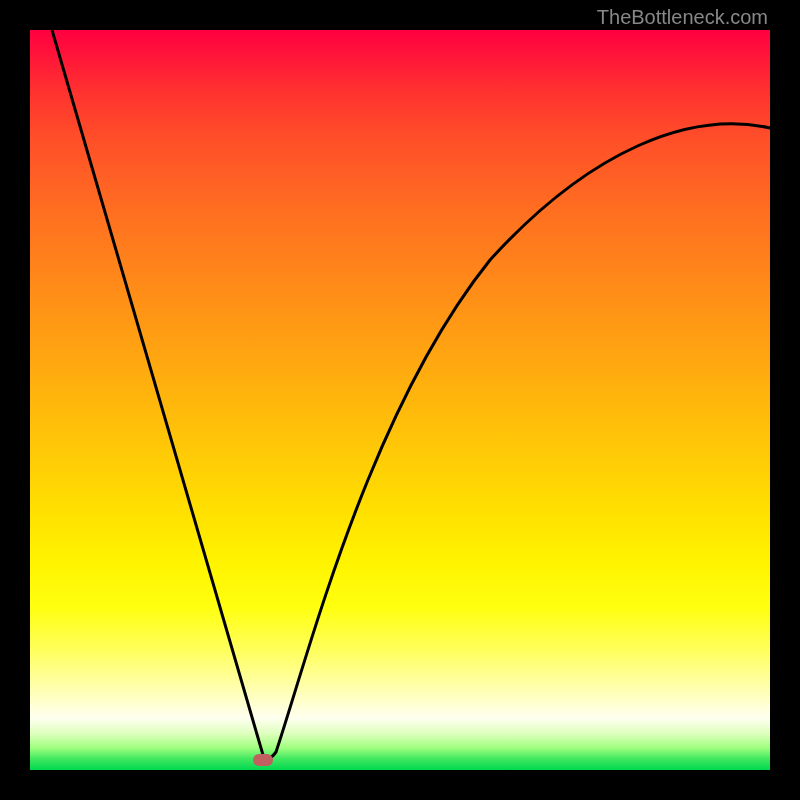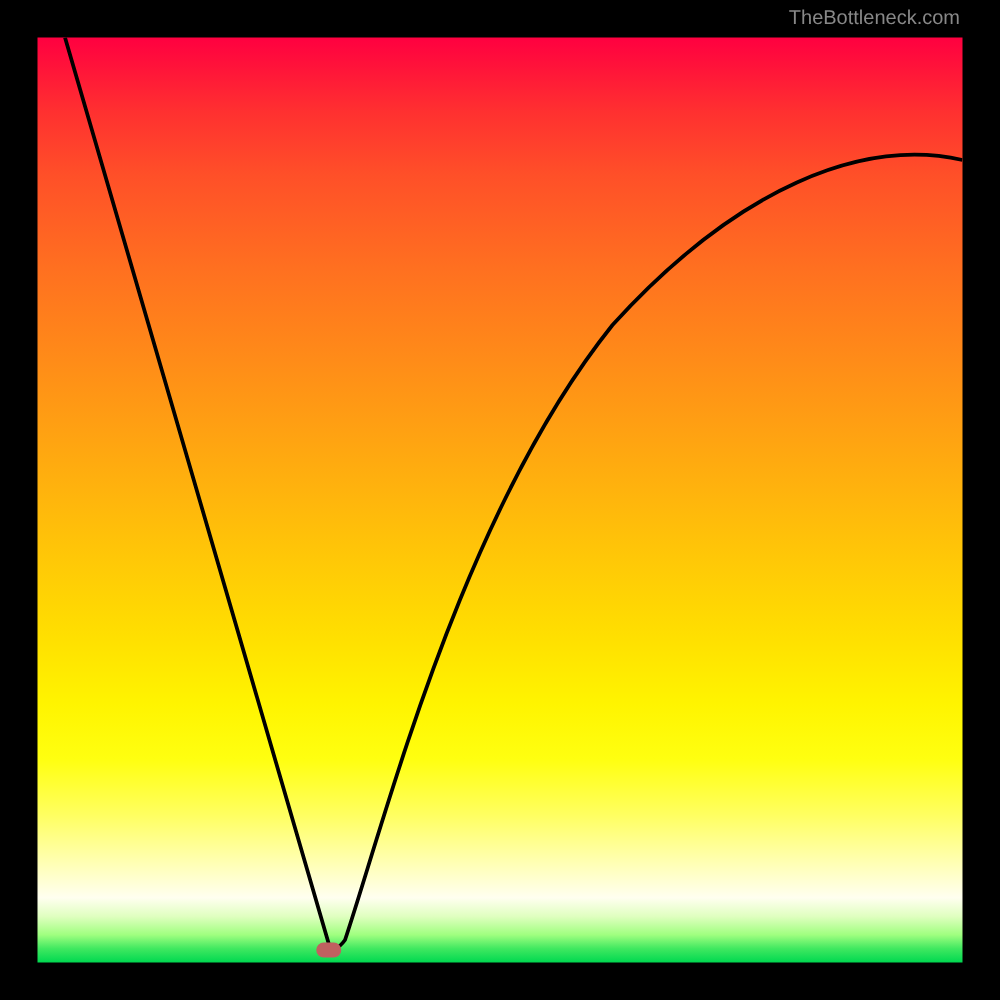--- a/index.html
+++ b/index.html
@@ -44,21 +44,21 @@
       #a0ff80 97%,
       #40e860 98.5%,
       #00d850 100%
     );
   }
   .watermark {
     position: absolute;
     top: 6px;
     right: 32px;
     color: #888;
-    font-size: 16px;
+    font-size: 20px;
     font-weight: 500;
     z-index: 10;
   }
   .curve-svg {
     position: absolute;
     top: 30px;
     left: 30px;
     width: 740px;
     height: 740px;
     z-index: 5;

